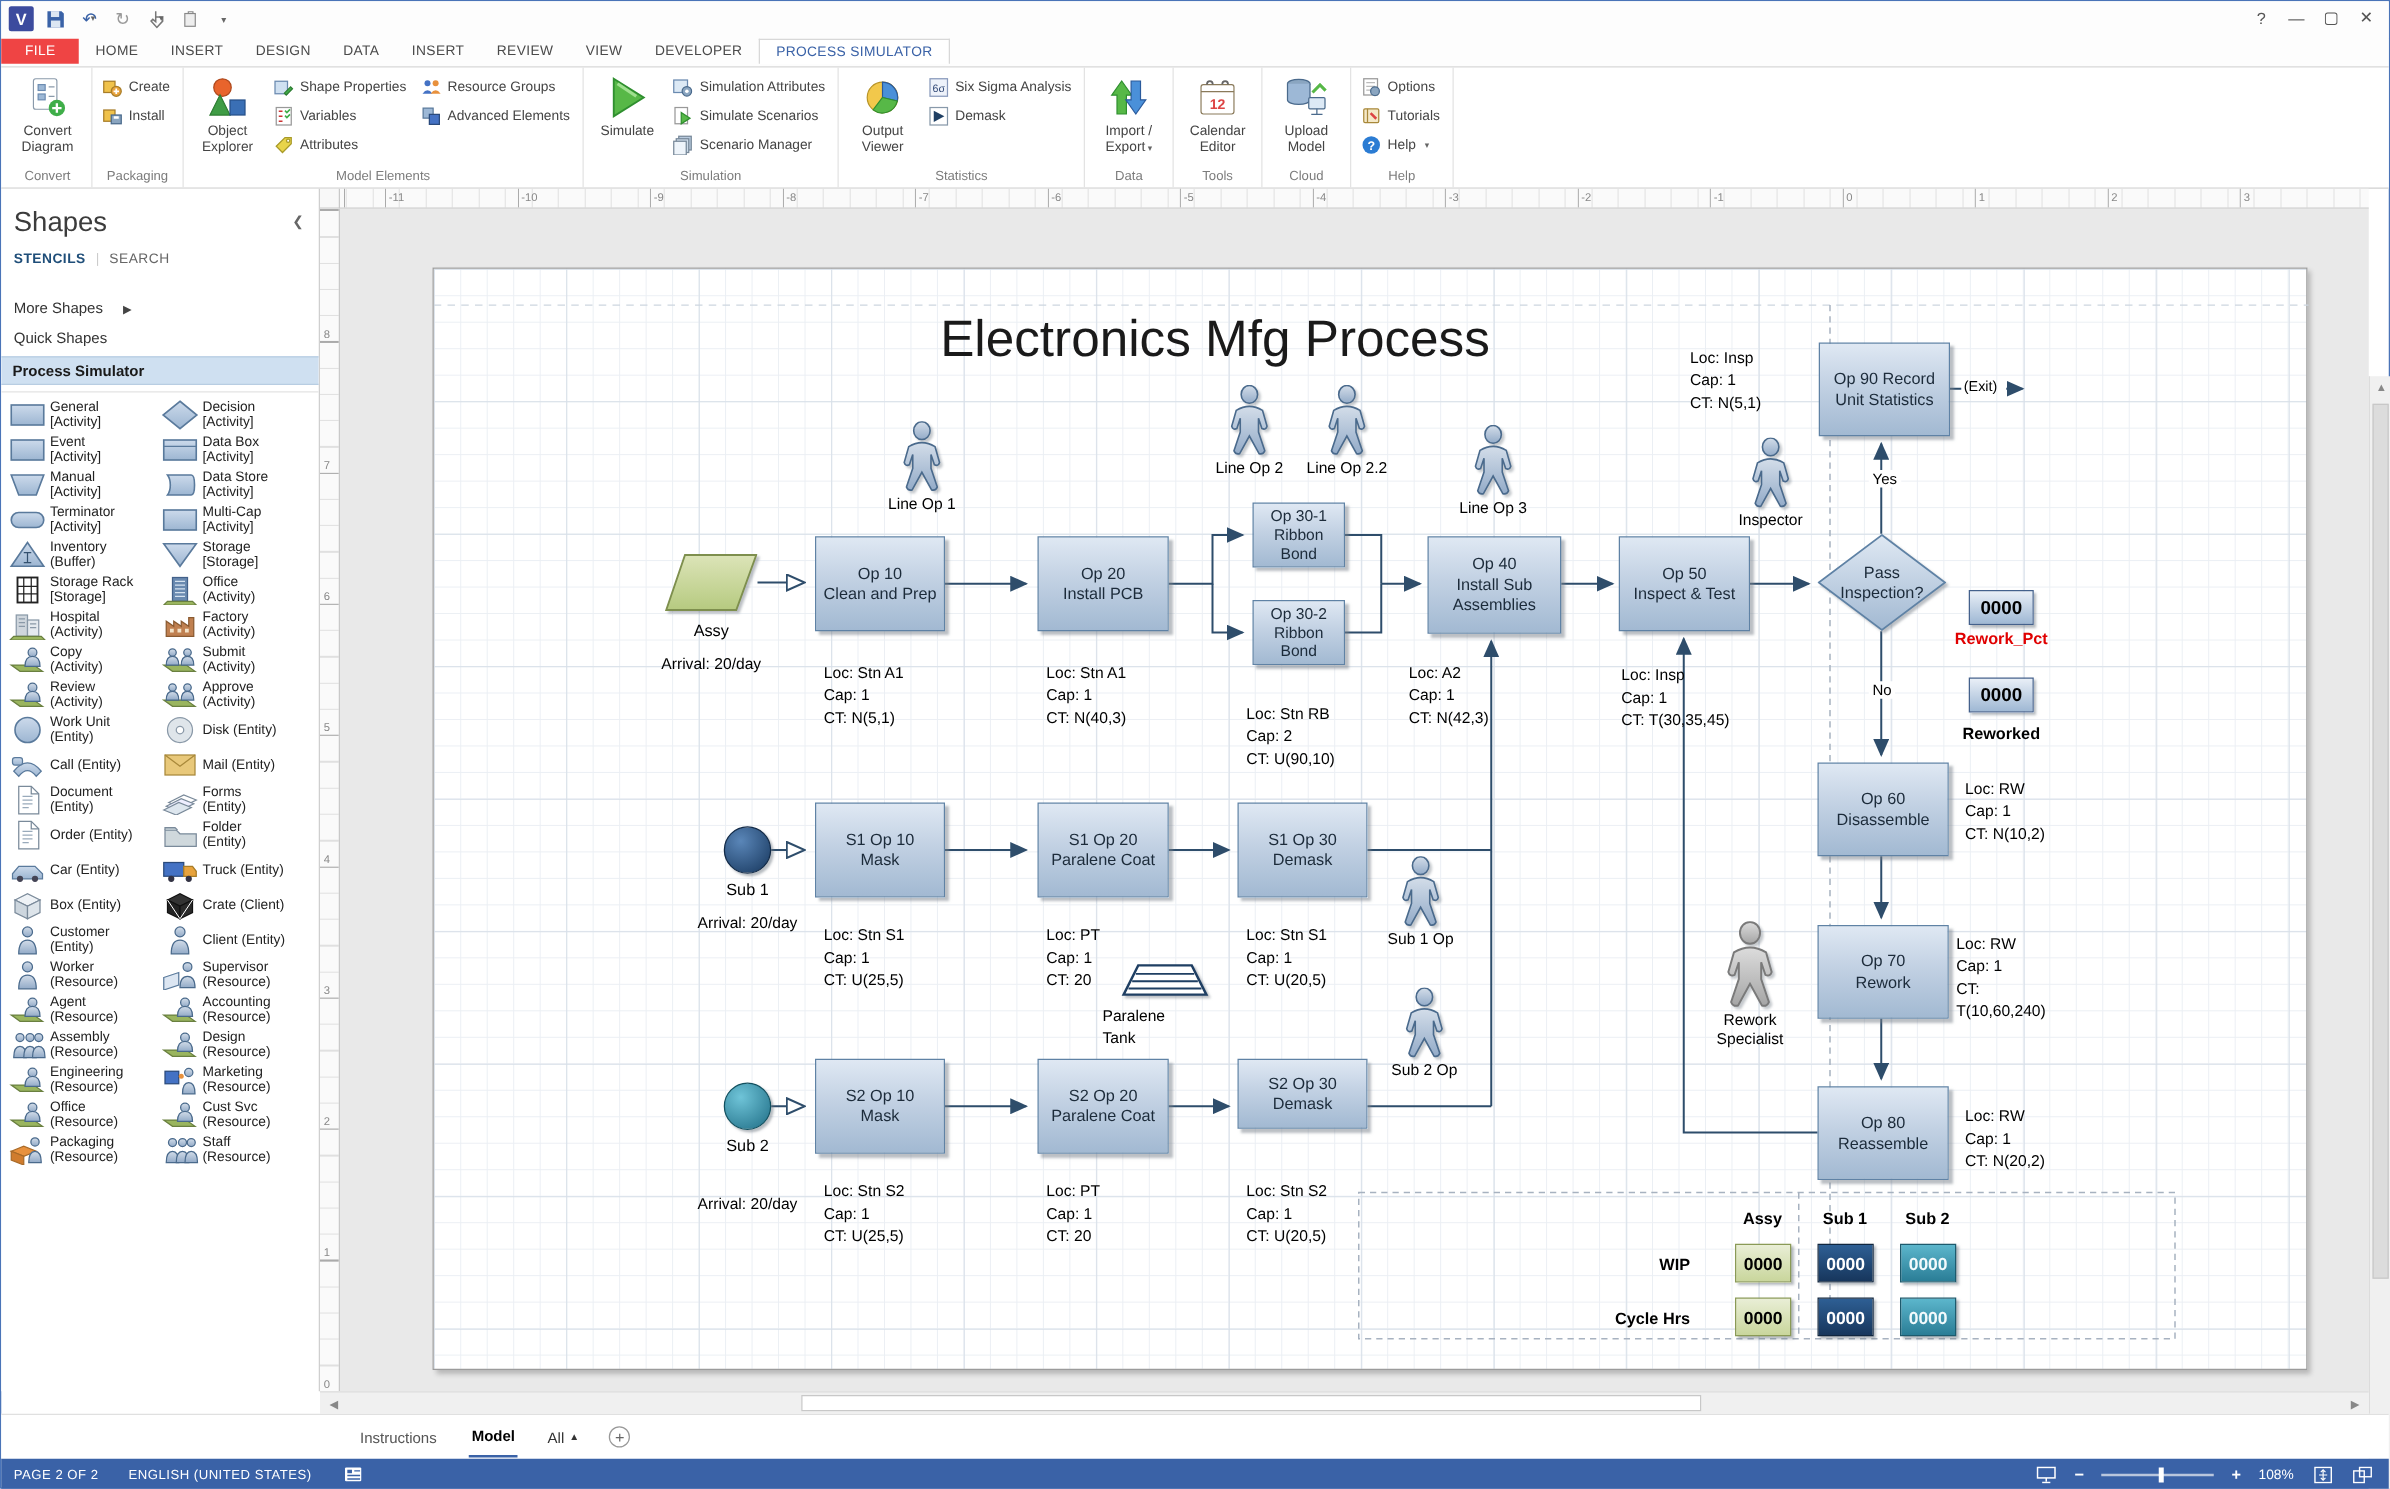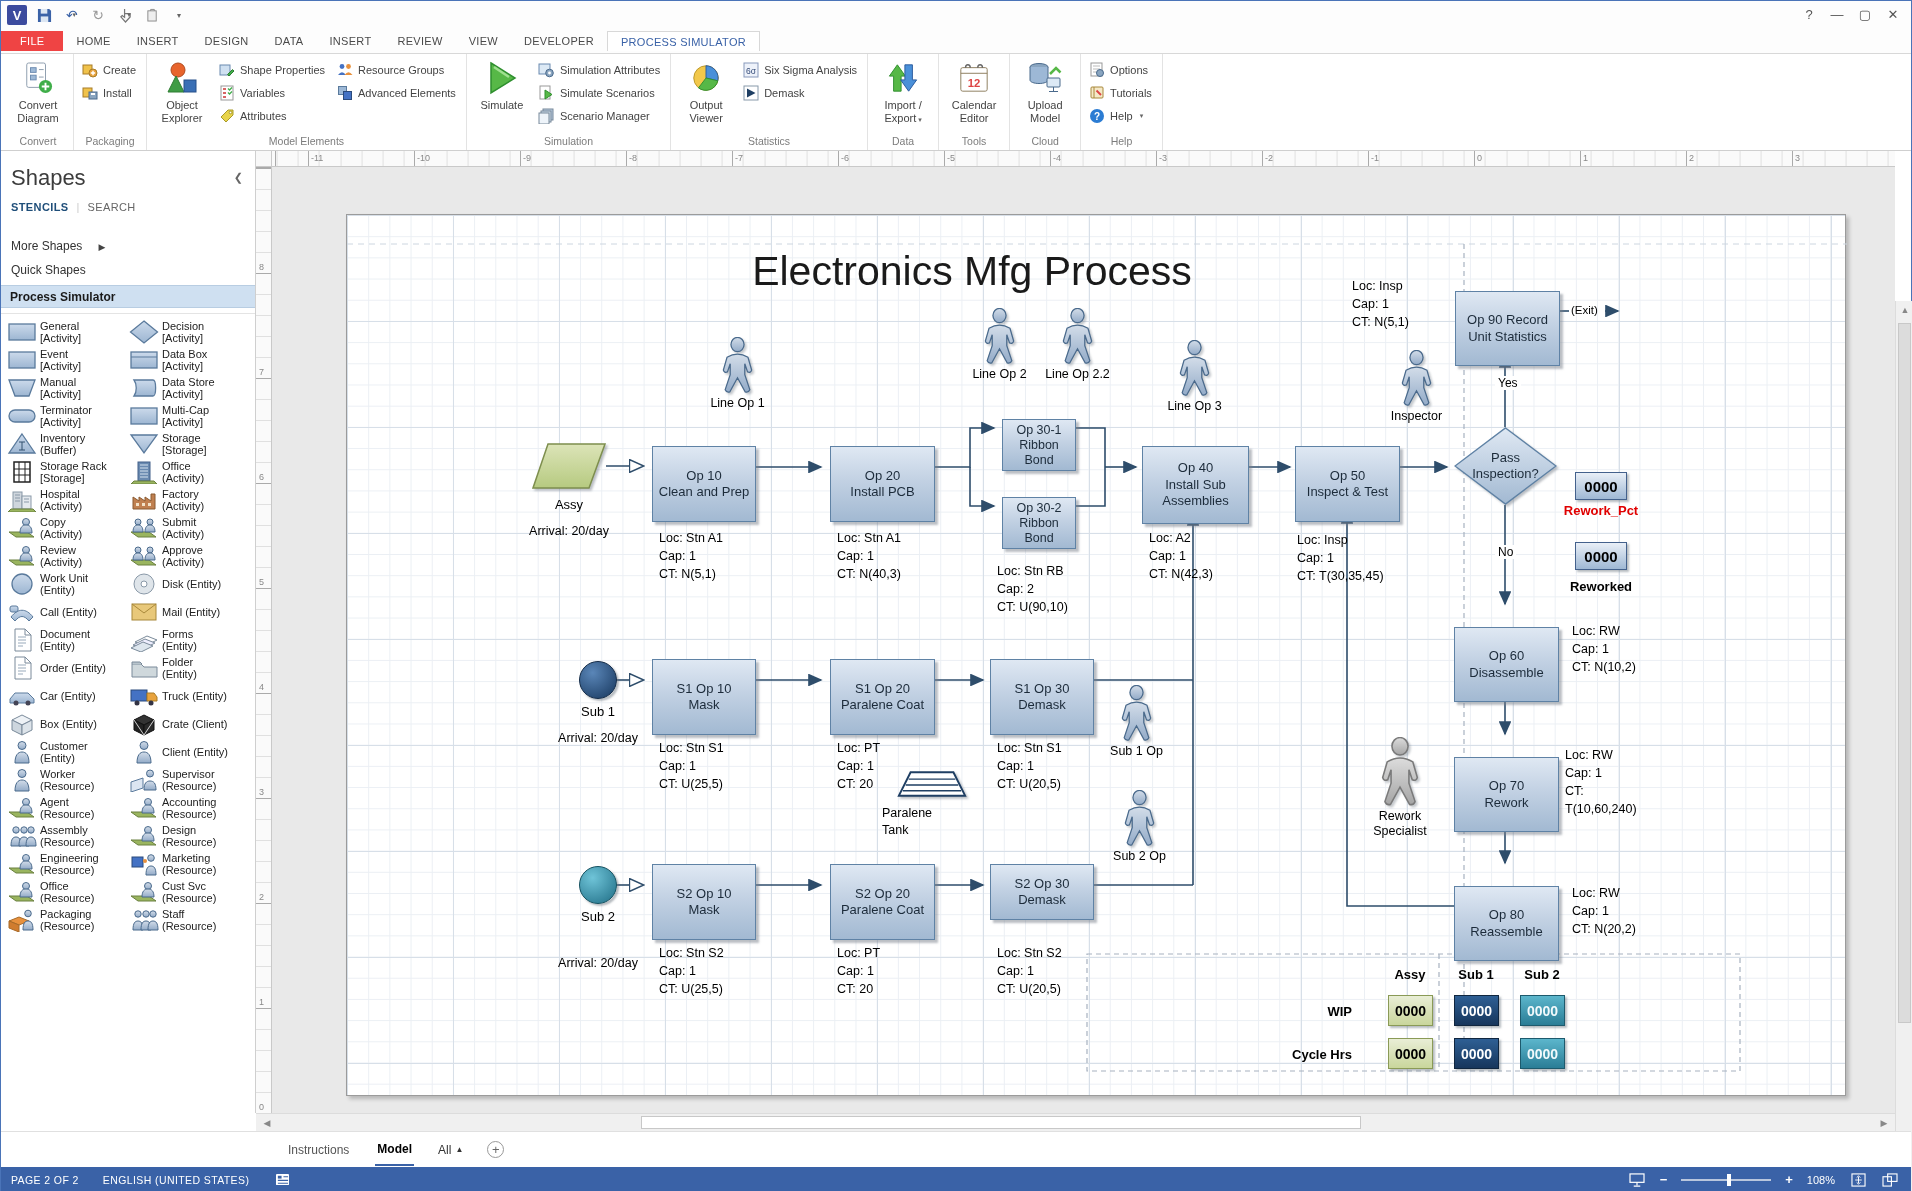--- a/index.html
+++ b/index.html
@@ -70,21 +70,21 @@
   .page { position:absolute; left:74px; top:47px; width:1500px; height:882px; background:#fff; border:1px solid #9b9b9b; box-shadow:3px 3px 4px rgba(0,0,0,.22);
      background-image:
        linear-gradient(to right,#d7dfe8 1px,transparent 1px),linear-gradient(to bottom,#d7dfe8 1px,transparent 1px),
        linear-gradient(to right,#ebeff4 1px,transparent 1px),linear-gradient(to bottom,#ebeff4 1px,transparent 1px);
      background-size:106px 106px,106px 106px,21.2px 21.2px,21.2px 21.2px; }
   .connectors { position:absolute; left:0; top:0; }
 
   .diagram-title { position:absolute; left:325px; top:33px; width:600px; text-align:center; font-size:41px; font-weight:200; color:#1a1a1a; }
 
   .pbox { position:absolute; background:linear-gradient(180deg,#dfe8f3 0%,#c2d1e3 45%,#a2b9d2 100%); border:1.4px solid #5f82a5; box-shadow:3px 3px 2px rgba(120,128,138,.5);
-     display:flex; flex-direction:column; align-items:center; justify-content:center; font-size:13px; line-height:16.5px; color:#1c2b3a; text-align:center;margin-top:17px; }
+     display:flex; flex-direction:column; align-items:center; justify-content:center; font-size:13px; line-height:16.5px; color:#1c2b3a; text-align:center; }
   .pbox.small { font-size:12.5px; line-height:15px; }
   .statblock { position:absolute; font-size:12.5px; line-height:18px; color:#000; white-space:nowrap; }
   .person { position:absolute; filter:drop-shadow(2px 2px 1px rgba(110,120,130,.4)); }
   .plabel { position:absolute; width:96px; text-align:center; font-size:12.5px; color:#000; line-height:15px; }
   .entity-circle { position:absolute; width:38px; height:38px; border-radius:50%; border:1.5px solid #122a47; box-shadow:2px 2px 2px rgba(110,120,130,.5); }
   .c-navy { background:radial-gradient(circle at 35% 30%,#5a86b8,#16365c); }
   .c-teal { background:radial-gradient(circle at 35% 30%,#6fc4d8,#1f6d85); border-color:#12505f; }
   .clabel { position:absolute; width:80px; text-align:center; font-size:13px; color:#000; }
   .arrival { position:absolute; width:130px; text-align:center; font-size:12.5px; color:#000; }
   .counterbox { position:absolute; width:52px; height:28px; background:linear-gradient(180deg,#e9eff7,#9fb8d4); border:1.5px solid #44618c; box-shadow:2px 2px 2px rgba(110,120,130,.5);
@@ -1012,21 +1012,21 @@
             <div class="pbox" style="left: 1107px; top: 654px; width: 105px; height: 75px;">Op 80<br>Reassemble</div>
             <div class="pbox" style="left: 305px; top: 427px; width: 104px; height: 76px;">S1 Op 10<br>Mask</div>
             <div class="pbox" style="left: 483px; top: 427px; width: 105px; height: 76px;">S1 Op 20<br>Paralene Coat</div>
             <div class="pbox" style="left: 643px; top: 427px; width: 104px; height: 76px;">S1 Op 30<br>Demask</div>
             <div class="pbox" style="left: 305px; top: 632px; width: 104px; height: 76px;">S2 Op 10<br>Mask</div>
             <div class="pbox" style="left: 483px; top: 632px; width: 105px; height: 76px;">S2 Op 20<br>Paralene Coat</div>
             <div class="pbox" style="left: 643px; top: 632px; width: 104px; height: 56px;">S2 Op 30<br>Demask</div>
             <div class="statblock" style="left: 312px; top: 314px;">Loc: Stn A1<br>Cap: 1<br>CT: N(5,1)</div>
             <div class="statblock" style="left: 490px; top: 314px;">Loc: Stn A1<br>Cap: 1<br>CT: N(40,3)</div>
             <div class="statblock" style="left: 650px; top: 347px;">Loc: Stn RB<br>Cap: 2<br>CT: U(90,10)</div>
-            <div class="statblock" style="left: 802px; top: 314px;">Loc: A2<br>Cap: 1<br>CT: N(42,3)</div>
+            <div class="statblock" style="left: 780px; top: 314px;">Loc: A2<br>Cap: 1<br>CT: N(42,3)</div>
             <div class="statblock" style="left: 950px; top: 316px;">Loc: Insp<br>Cap: 1<br>CT: T(30,35,45)</div>
             <div class="statblock" style="left: 1005px; top: 62px;">Loc: Insp<br>Cap: 1<br>CT: N(5,1)</div>
             <div class="statblock" style="left: 1225px; top: 407px;">Loc: RW<br>Cap: 1<br>CT: N(10,2)</div>
             <div class="statblock" style="left: 1218px; top: 531px;">Loc: RW<br>Cap: 1<br>CT:<br>T(10,60,240)</div>
             <div class="statblock" style="left: 1225px; top: 669px;">Loc: RW<br>Cap: 1<br>CT: N(20,2)</div>
             <div class="statblock" style="left: 312px; top: 524px;">Loc: Stn S1<br>Cap: 1<br>CT: U(25,5)</div>
             <div class="statblock" style="left: 490px; top: 524px;">Loc: PT<br>Cap: 1<br>CT: 20</div>
             <div class="statblock" style="left: 650px; top: 524px;">Loc: Stn S1<br>Cap: 1<br>CT: U(20,5)</div>
             <div class="statblock" style="left: 312px; top: 729px;">Loc: Stn S2<br>Cap: 1<br>CT: U(25,5)</div>
             <div class="statblock" style="left: 490px; top: 729px;">Loc: PT<br>Cap: 1<br>CT: 20</div>

